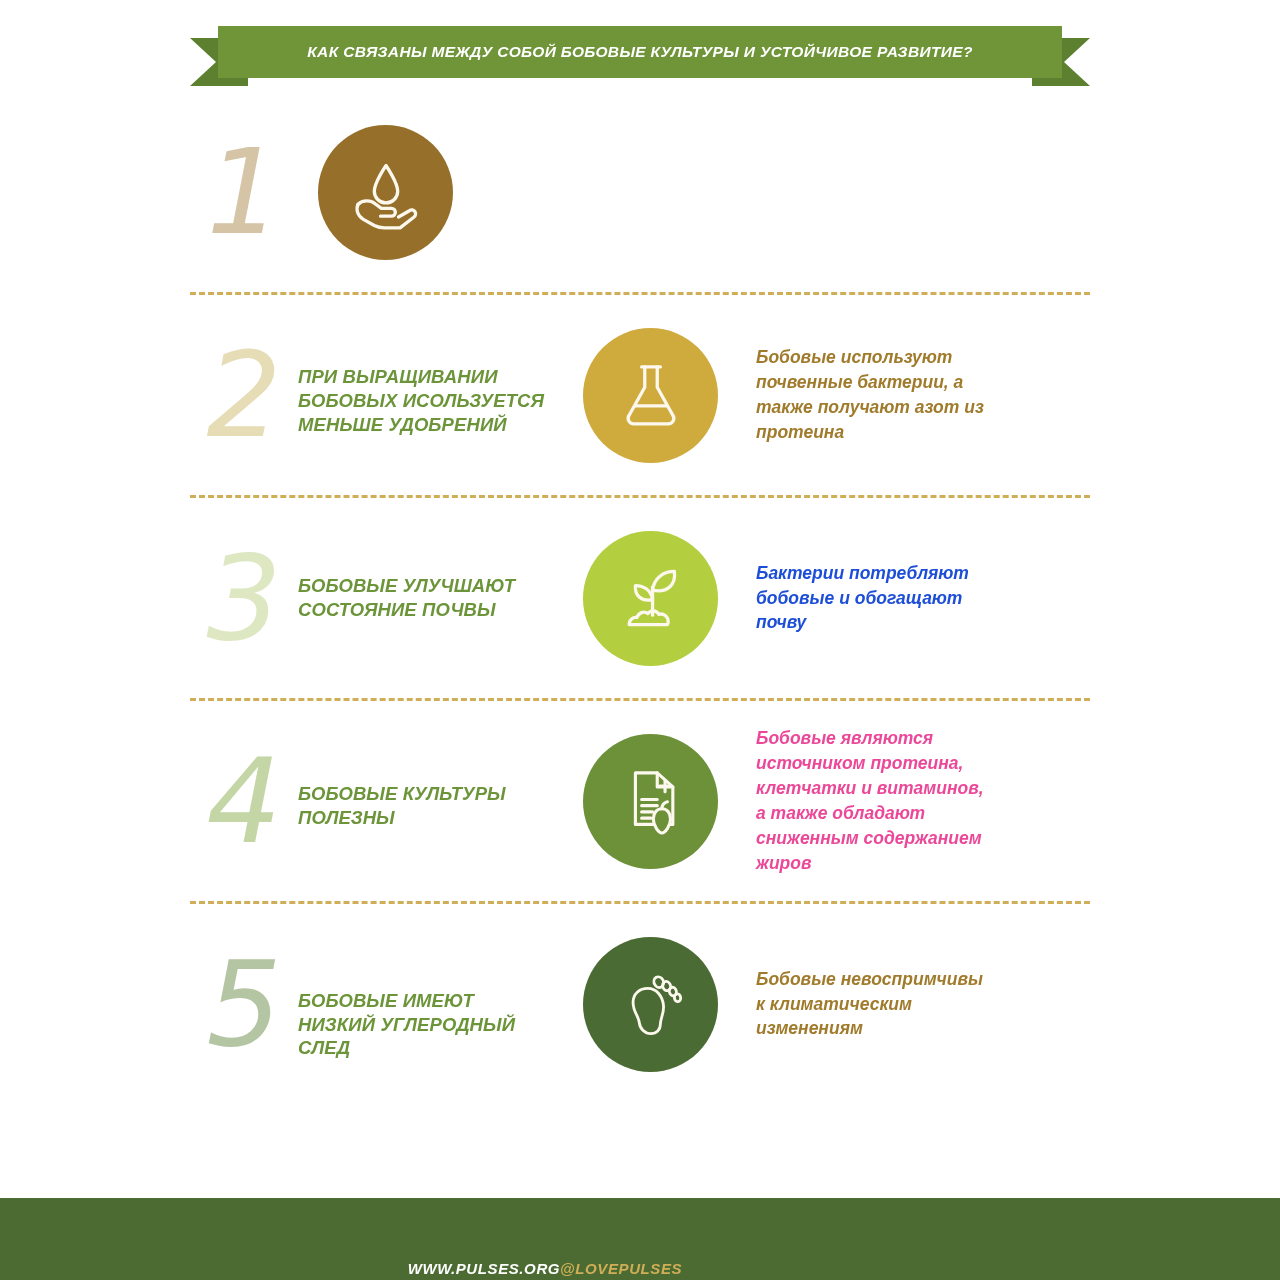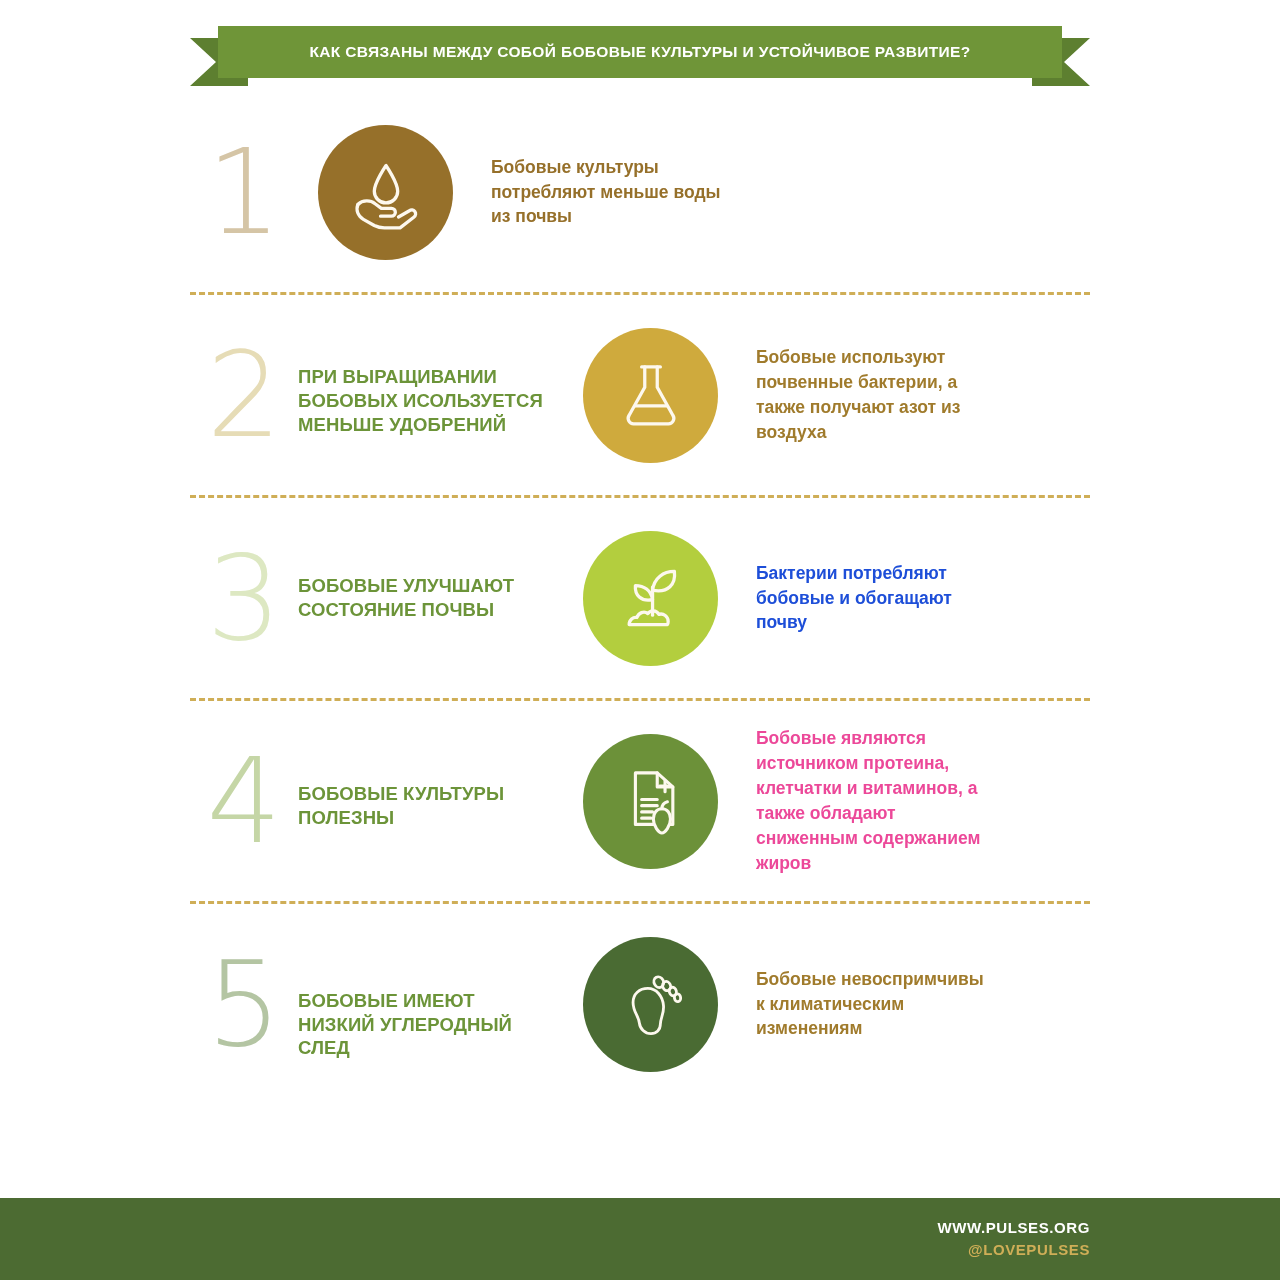--- a/index.html
+++ b/index.html
@@ -2,21 +2,21 @@
 <html><head>
 <meta charset="utf-8">
 <style>
   * { margin:0; padding:0; box-sizing:border-box; }
   html, body {
     width:1280px; height:1280px;
     background:#ffffff;
     font-family:"Liberation Sans", sans-serif;
     overflow:hidden;
   }
-  .page { position:relative; width:1280px; height:1280px; background:#fff; }
+  .page { position:relative; width:1280px; height:1280px; background:#fff;font-style:italic; }
 
   
   .banner-wrap { position:absolute; left:0; top:26px; width:1280px; height:62px; }
   .ribbon-tail {
     position:absolute; top:12px; height:48px; width:58px;
     background:#5d7f30;
   }
   .ribbon-tail.left  { left:190px;  clip-path:polygon(0 0, 100% 0, 100% 100%, 0 100%, 26px 50%); }
   .ribbon-tail.right { right:190px; clip-path:polygon(0 0, 100% 0, calc(100% - 26px) 50%, 100% 100%, 0 100%); }
   .ribbon-band {
@@ -74,21 +74,21 @@
   }
   .divider {
     height:0; margin:0 190px;
     border-top:3px dashed #cfae57;
   }
 
   
   .footer {
     position:absolute; left:0; bottom:0; width:1280px; height:82px;
     background:#4c6b32;
-    display:flex; flex-direction:column;
+    display:flex; flex-direction:row;
     align-items:flex-end; justify-content:center;
     padding-right:190px;
   }
   .footer-url {
     color:#ffffff; font-size:15px; font-weight:bold; letter-spacing:.6px;
     line-height:1.45;
   }
   .footer-handle {
     color:#cfae57; font-size:15px; font-weight:bold; letter-spacing:.6px;
     line-height:1.45;
@@ -115,40 +115,39 @@
         <div class="circle" style="background: rgb(150, 112, 42);">
           <span>
             <svg viewBox="0 0 100 100" fill="none" stroke="#fdf8ee" stroke-width="4.2" stroke-linecap="round" stroke-linejoin="round">
               <path d="M50 16 C50 16 35 38 35 49 a15 15 0 0 0 30 0 C65 38 50 16 50 16 Z"></path>
               <path d="M14 66 c6-6 16-6 22-1 l8 6 h13 a5 5 0 0 1 0 10 h-14"></path>
               <path d="M14 66 c-3 7 0 15 7 19 l14 8 c4 2 9 3 13 3 h20 l18-14 a5 5 0 0 0-6-8 l-14 8"></path>
             </svg>
           </span>
         </div>
       </div>
-      <div class="desc" style="color: rgb(150, 112, 42);">Бобовые культуры потребляют меньше воды из почвы</div>
     </div>
 
     <div class="divider" style="border-top-color: rgb(207, 174, 87);"></div>
 
     <div class="row">
       <div class="num" style="color: rgb(230, 220, 182);">2</div>
       <div class="heading" style="color: rgb(108, 148, 57); margin-top: 12px;">ПРИ ВЫРАЩИВАНИИ БОБОВЫХ ИСОЛЬЗУЕТСЯ МЕНЬШЕ УДОБРЕНИЙ</div>
       <div class="icon-cell">
         <div class="circle" style="background: rgb(207, 170, 61);">
           <span>
             <svg viewBox="0 0 100 100" fill="none" stroke="#fdf8ee" stroke-width="4.2" stroke-linecap="round" stroke-linejoin="round">
               <path d="M38 14 h24"></path>
               <path d="M42 14 v26 L22 76 a7 7 0 0 0 6 11 h44 a7 7 0 0 0 6-11 L58 40 V14"></path>
               <path d="M30 64 h40"></path>
             </svg>
           </span>
         </div>
       </div>
-      <div class="desc" style="color: rgb(160, 123, 44);">Бобовые используют почвенные бактерии, а также получают азот из воздуха</div>
+      <div class="desc" style="color: rgb(160, 123, 44);">Бобовые используют почвенные бактерии, а также получают азот из протеина</div>
     </div>
 
     <div class="divider" style="border-top-color: rgb(207, 174, 87);"></div>
 
     <div class="row">
       <div class="num" style="color: rgb(221, 232, 194);">3</div>
       <div class="heading" style="color: rgb(108, 148, 57);">БОБОВЫЕ УЛУЧШАЮТ СОСТОЯНИЕ ПОЧВЫ</div>
       <div class="icon-cell">
         <div class="circle" style="background: rgb(179, 206, 62);">
           <span>

